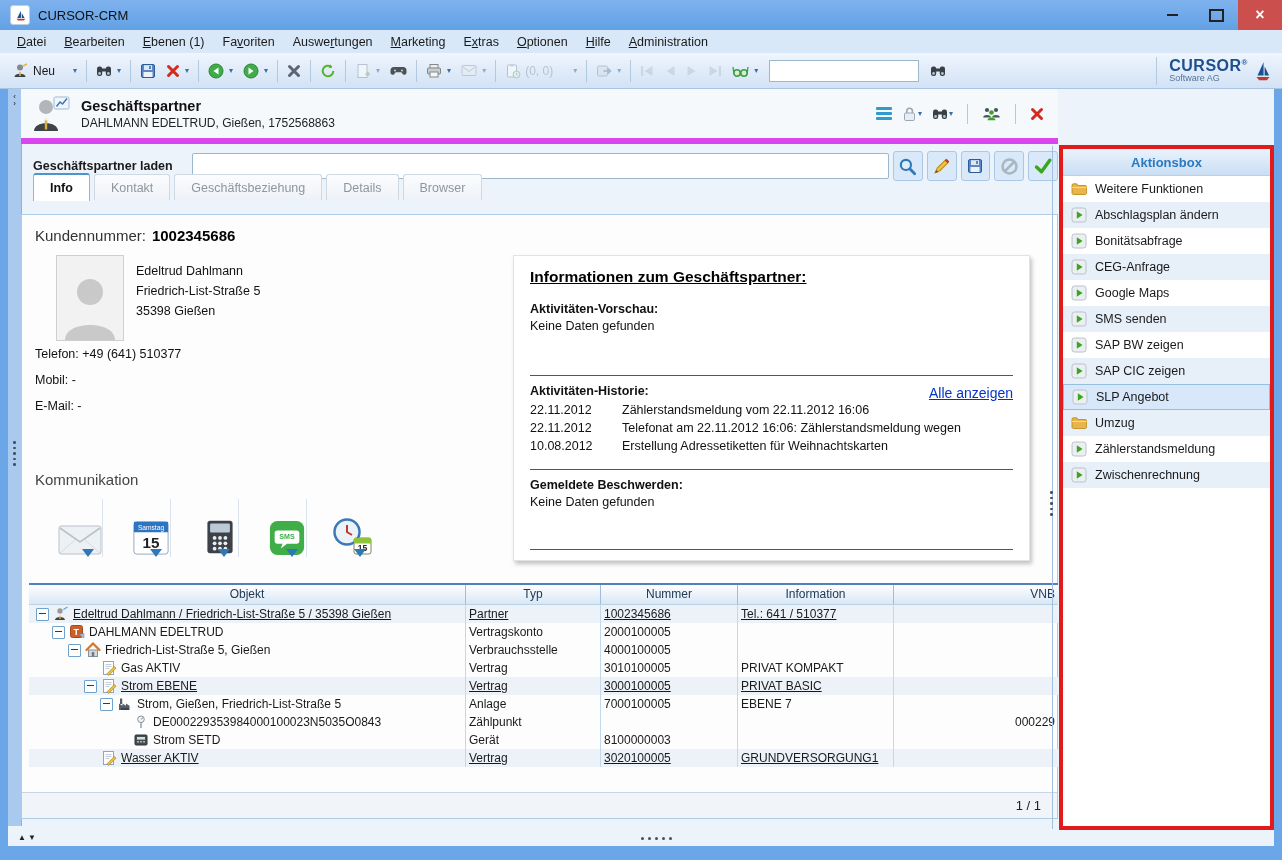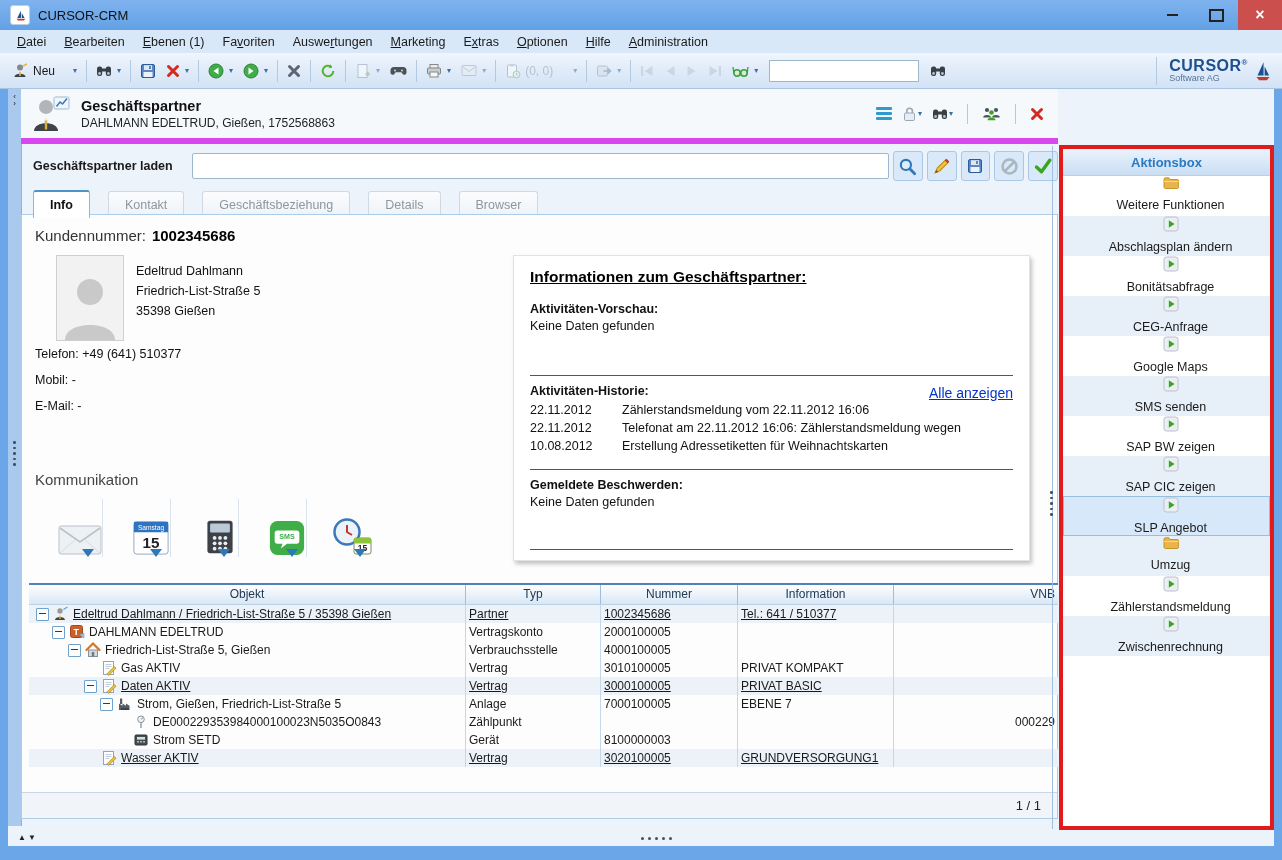--- a/index.html
+++ b/index.html
@@ -65,21 +65,21 @@
   .hamburger i{width:16px;height:2.5px;background:#2f99d0;border-radius:1px;}
 
   
   .loader-row{position:absolute;left:13px;top:57px;width:1037px;height:40px;display:flex;align-items:center;}
   .loader-label{font-size:12.5px;font-weight:bold;margin-left:12px;width:160px;}
   .loader-input{width:690px;height:24px;border:1px solid #9db7cf;border-radius:2px;background:#fff;font-size:12px;padding:0 5px;}
   .loader-btn{width:28px;height:28px;margin-left:4px;border:1px solid #aac8e6;border-radius:3px;
               background:#d9e9f9;display:flex;align-items:center;justify-content:center;}
 
   
-  .tabs{position:absolute;left:25px;top:102px;display:flex;gap:18px;border-radius:13px;}
+  .tabs{position:absolute;left:25px;top:85px;display:flex;gap:4px;border-radius:13px;}
   .tab{height:25px;padding:0 16px;display:flex;align-items:center;font-size:12.5px;color:#8d979f;
        background:linear-gradient(#fbfcfe,#eef2f7);border:1px solid #cfd9e2;border-bottom:none;
        border-radius:3px 3px 0 0;}
   .tab.active{background:#fff;color:#111;font-weight:bold;border-color:#8fb8d8;border-top:2px solid #4d94c9;position:relative;z-index:3;height:26px;margin-top:-1px;}
 
   
   .content-panel{position:absolute;left:13px;top:125px;width:1037px;height:605px;background:#fdfdfe;
                  border:1px solid #aecce6;box-sizing:border-box;}
   .kundennummer{position:absolute;left:13px;top:12px;font-size:15px;color:#333;}
   .kundennummer b{color:#000;margin-left:6px;}
@@ -131,21 +131,21 @@
   .pager-strip{position:absolute;left:0;right:0;bottom:0;height:25px;background:#f1f5fa;border-top:1px solid #c8d6e4;
                display:flex;align-items:center;justify-content:flex-end;padding-right:16px;font-size:13px;color:#222;}
 
   
   .right-splitter{position:absolute;left:1044px;top:57px;bottom:17px;width:3px;border-left:1px solid #9fc0e2;}
   .right-splitter .vdots{left:-3px;top:345px;}
   .aktionsbox-wrap{position:absolute;left:1051px;top:56px;width:215px;height:685px;box-sizing:border-box;
                    border:4px solid #e01b1b;background:#fff;}
   .ab-title{height:26px;display:flex;align-items:center;justify-content:center;font-size:13px;font-weight:bold;
             color:#2a7ac2;background:linear-gradient(#eaf3fc,#cadef3);border-bottom:1px solid #b9d0e6;}
-  .ab-item{height:40px;display:flex;align-items:center;gap:8px;padding-left:8px;font-size:12.5px;color:#1a1a1a;box-sizing:border-box;flex-direction:column;}
+  .ab-item{height:26px;display:flex;align-items:center;gap:8px;padding-left:8px;font-size:12.5px;color:#1a1a1a;box-sizing:border-box;}
   .ab-item.alt{background:#e7eff9;}
   .ab-item.selected{background:#d7e8fa;border:1px solid #96bede;}
 
   
   .bottom-arrows{position:absolute;left:10px;bottom:4px;font-size:8px;color:#222;letter-spacing:2px;}
   .hdots{position:absolute;left:50%;bottom:6px;display:flex;gap:4px;}
   .hdots i{width:3px;height:3px;border-radius:50%;background:#44515e;}
 </style>
 </head>
 <body>
@@ -741,21 +741,21 @@
               <div class="obj-flex">
                 <span style="width: 48px; flex: 0 0 auto;"></span>
                 <span class="exp"></span>
                 <span class="icon tt-icon">
                   <svg width="16" height="16" viewBox="0 0 16 16">
                     <rect x="2.5" y="1.5" width="10" height="13" fill="#fff" stroke="#8fa6bc"></rect>
                     <path d="M4.5 4.5 h6 M4.5 6.5 h6 M4.5 8.5 h4" stroke="#b9c6d4" stroke-width=".9"></path>
                     <path d="M6 13.8 L13.3 6.5 L15 8.2 L7.7 15.5 Z" fill="#f0c23c" stroke="#a8841c" stroke-width=".7"></path>
                   </svg>
                 </span>
-                <span>Daten AKTIV</span>
+                <span>Strom EBENE</span>
               </div>
             </div>
             <div class="cell c1">Vertrag</div>
             <div class="cell c2">3000100005</div>
             <div class="cell c3">PRIVAT BASIC</div>
             <div class="cell c4"></div>
           </div>
           <div class="tt-row">
             <div class="cell c0">
               <div class="obj-flex">

